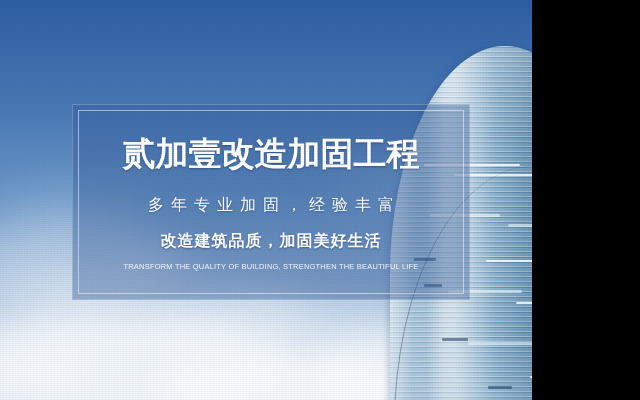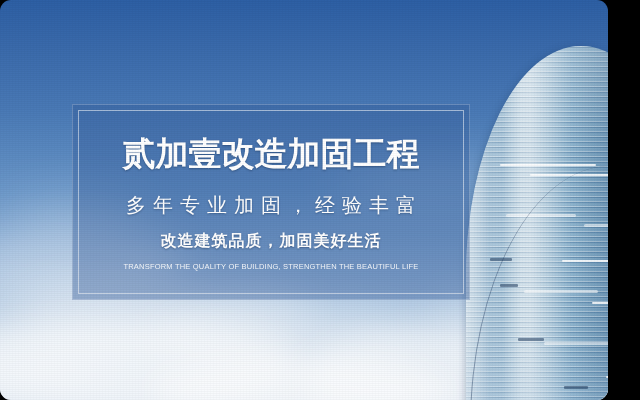--- a/index.html
+++ b/index.html
@@ -2,25 +2,24 @@
 <html><head>
 <meta charset="utf-8">
 <style>
   html, body {
     margin: 0;
     padding: 0;
     background: #000;
   }
   #stage {
     position: relative;
-    width: 608px;
+    width: 532px;
     height: 400px;
     overflow: hidden;
     font-family: "Liberation Sans", "DejaVu Sans", sans-serif;
-    border-radius: 11px;
   }
 
   
   .sky {
     position: absolute;
     inset: 0;
     background:
       linear-gradient(to bottom,
         #2d5fa4 0%,
         #3a6aab 12%,
@@ -178,21 +177,21 @@
   .title {
     top: 30px;
     font-size: 33px;
     font-weight: bold;
     letter-spacing: 0px;
     line-height: 40px;
     text-shadow: 0 1px 2px rgba(20,45,80,0.45);
   }
   .sub1 {
     top: 90px;
-    font-size: 20px;
+    font-size: 16px;
     font-weight: normal;
     letter-spacing: 7px;
     text-indent: 7px;
     line-height: 22px;
     text-shadow: 0 1px 2px rgba(20,45,80,0.40);
   }
   .sub2 {
     top: 124px;
     font-size: 16px;
     font-weight: bold;

